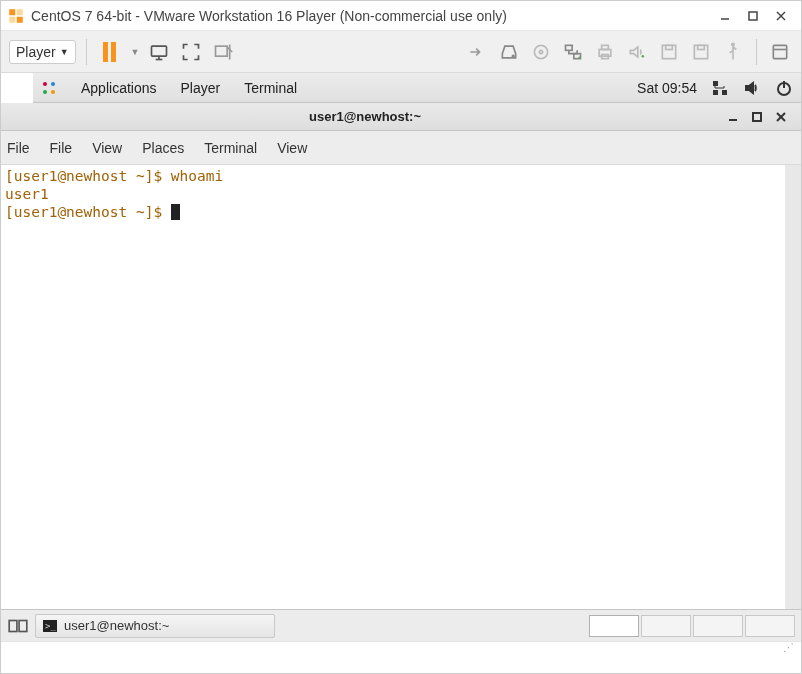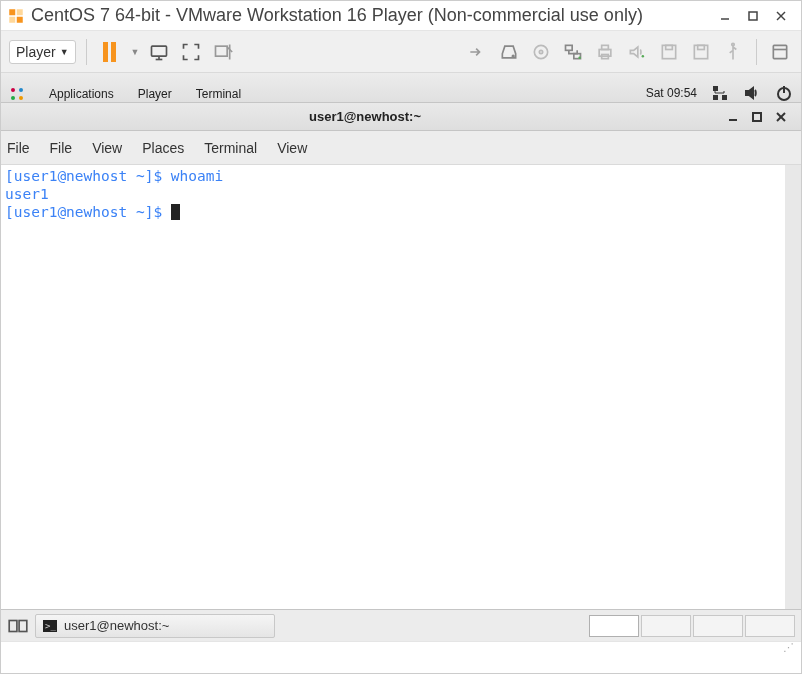--- a/index.html
+++ b/index.html
@@ -1,47 +1,47 @@
 <!DOCTYPE html>
 <html><head>
 <meta charset="utf-8">
 <style>
 * { margin: 0; padding: 0; box-sizing: border-box; }
 body { font-family: "Segoe UI", Tahoma, sans-serif; font-size: 13px; background: #fff; width: 802px; height: 674px; overflow: hidden; border: 1px solid #ccc; }
 
 .titlebar { display: flex; align-items: center; height: 30px; padding: 0 6px; background: #fff; border-bottom: 1px solid #e5e5e5; }
 .titlebar .app-icon { width: 18px; height: 18px; margin-right: 6px; display:flex; align-items:center; justify-content:center; }
-.titlebar .title { flex: 1; color: #444; font-size: 18px; }
+.titlebar .title { flex: 1; color: #444; font-size: 14px; }
 .titlebar .win-btn { width: 28px; height: 24px; display:flex; align-items:center; justify-content:center; color:#555; }
 
 .toolbar1 { display: flex; align-items: center; height: 42px; padding: 14px 8px; background: #f0f0f0; border-bottom: 1px solid #dadada; gap: 6px; }
 .player-btn { display:flex; align-items:center; gap:4px; padding: 3px 6px; border:1px solid #ccc; background:#fff; border-radius:3px; font-size:14px; color:#333; }
 .player-btn .caret { font-size:9px; }
 .sep { width:1px; height:26px; background:#ccc; margin:0 4px; }
 .tb-icon { width: 26px; height: 26px; display:flex; align-items:center; justify-content:center; color:#555; }
 .tb-icon svg { width:20px; height:20px; }
 .pause-icon { display:flex; gap:3px; align-items:center; }
 .pause-bar { width:5px; height:20px; background:#f7941e; }
 .pause-caret { font-size:9px; color:#888; margin-left:2px; }
 .spacer { flex: 1; }
 
-.gnome-bar { display:flex; align-items:flex-end; height:30px; background: linear-gradient(#ececec,#e0e0e0); border-bottom:1px solid #c5c5c5; padding:0 8px; font-size:12px; color:#222; gap:24px; }
+.gnome-bar { display:flex; align-items:center; height:30px; background: linear-gradient(#ececec,#e0e0e0); border-bottom:1px solid #c5c5c5; padding:0 8px; font-size:14px; color:#222; gap:24px;margin-left:32px; }
 .gnome-bar .gb-left { display:flex; gap:24px; align-items:center; }
 .gnome-bar .gb-right { margin-left:auto; display:flex; gap:14px; align-items:center; }
 .activities-icon { width:16px;height:16px; }
 .gb-icon { width:18px;height:18px; display:flex; align-items:center; justify-content:center; color:#333; }
 
 .term-titlebar { display:flex; align-items:center; height:28px; background:linear-gradient(#e9e9e9,#dedede); border-bottom:1px solid #c5c5c5; padding:0 8px; font-size:13px; color:#222; font-weight:bold; }
 .term-titlebar .t-title { flex:1; text-align:center; }
 .term-titlebar .t-btn { width:24px; height:20px; display:flex; align-items:center; justify-content:center; color:#333; font-weight:normal; }
 
 .term-menubar { display:flex; align-items:center; height:34px; background:#ededed; border-bottom:1px solid #dadada; padding:0 6px; gap:20px; font-size:14px; color:#333; }
 .term-menubar span { }
 
-.term-body { background:#fff; color:#3b82f6; font-family: "DejaVu Sans Mono","Liberation Mono",monospace; font-size:14.5px; line-height:18px; padding:2px 4px; white-space:pre; height: 444px; overflow:hidden; position:relative; border-right:16px solid #e8e8e8; }
+.term-body { background:#fff; color:#a16207; font-family: "DejaVu Sans Mono","Liberation Mono",monospace; font-size:14.5px; line-height:18px; padding:2px 4px; white-space:pre; height: 444px; overflow:hidden; position:relative; border-right:16px solid #e8e8e8; }
 .term-body .scroll-thumb { position:absolute; right:-14px; top:2px; width:12px; height:60px; background:#cfcfcf; border-radius:6px; }
 .cursor { display:inline-block; width:9px; height:16px; background:#222; vertical-align:text-bottom; }
 
 .gnome-taskbar { display:flex; align-items:center; height:32px; background:#ececec; border-top:1px solid #c5c5c5; padding:0 6px; gap:6px; font-size:13px; color:#333; }
 .task-btn { display:flex; align-items:center; gap:6px; height:24px; padding:0 6px; border:1px solid #c8c8c8; background:linear-gradient(#f5f5f5,#e5e5e5); border-radius:2px; }
 .task-btn.wide { width:240px; justify-content:flex-start; }
 .ws-icon { width:22px; height:22px; display:flex; align-items:center; justify-content:center; }
 .task-right { margin-left:auto; display:flex; gap:2px; }
 .pane { width:50px; height:22px; border:1px solid #c8c8c8; background:#f4f4f4; }
 .pane.active { background:#fff; border-color:#b0b0b0; }

